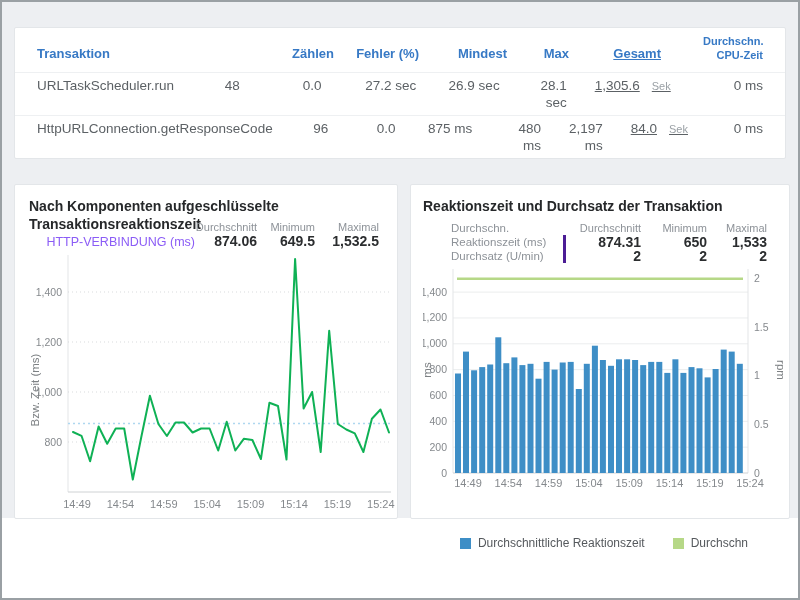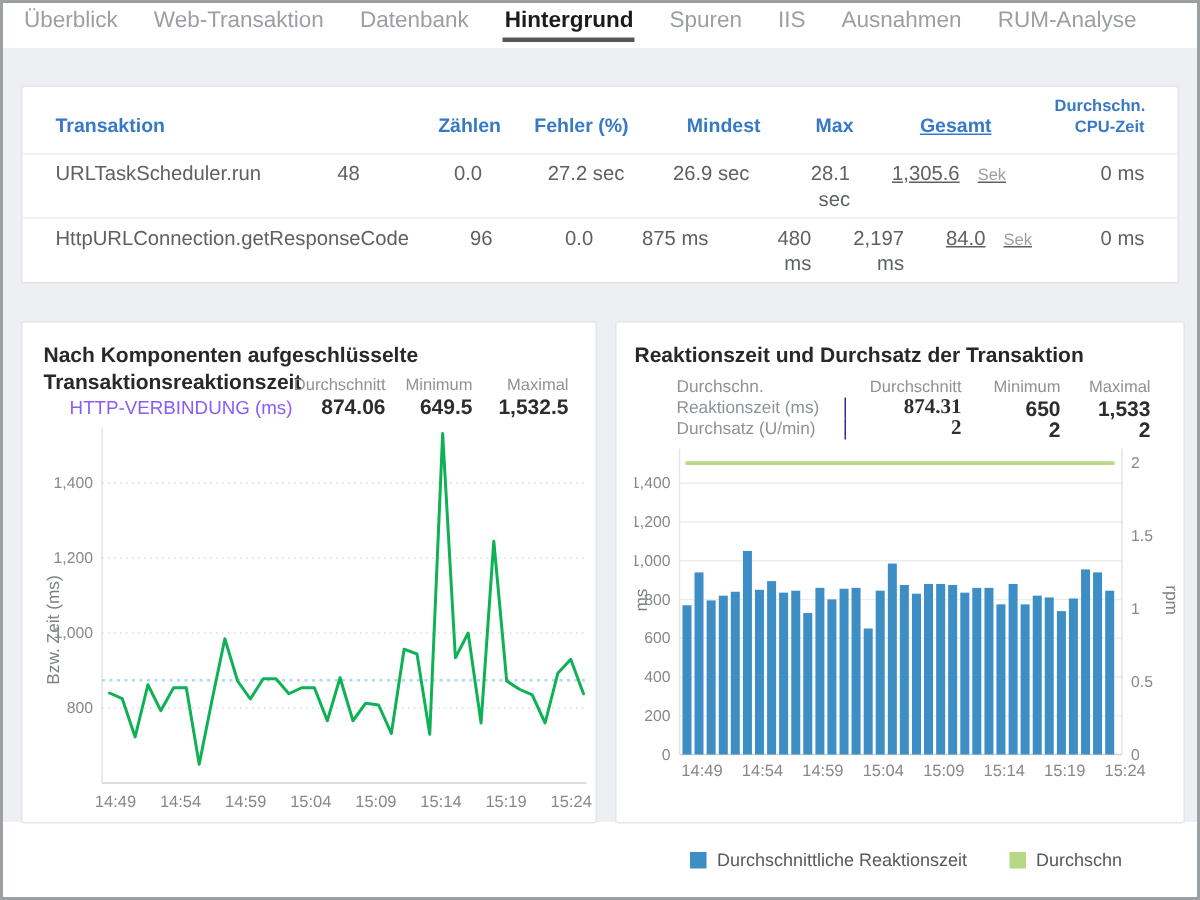--- a/index.html
+++ b/index.html
@@ -66,45 +66,35 @@
   .lrow.vals span.val{font-size:14px;font-weight:700;color:#2b2d2f;}
   
   .rstats{display:flex;margin:6px 0 0 28px;}
   .rlabels{width:112px;font-size:11.5px;color:#8d9298;line-height:14px;}
   .rcol{text-align:right;}
   .rcol .h{font-size:11px;color:#8d9298;line-height:14px;}
   .rcol .v{font-size:14px;font-weight:700;color:#2b2d2f;line-height:14px;}
   .rcol.w1{width:78px;}
   .rcol.w2{width:66px;}
   .rcol.w3{width:72px;padding-right:12px;}
-  .rcol.w1 .v{border-left:1px solid #4c1d95;font-family:Liberation Serif, serif;}
+  .rcol.w1 .v{border-left:3px solid #4c1d95;}
   
   .legend{display:flex;justify-content:center;gap:28px;margin-top:3px;font-size:12px;color:#55595d;align-items:center;}
   .leg-item{display:flex;align-items:center;margin-top:40px;}
   .sw{width:11px;height:11px;margin-right:7px;display:inline-block;}
   svg text{font-family:"Liberation Sans","DejaVu Sans",sans-serif;}
   .lsvg{margin-top:16px;display:block;}
   .rsvg{margin-top:2px;display:block;}
 </style>
 </head>
 <body>
 
 <div class="frame">
 
 
-  <div class="tabs" id="tabs">
-      <div class="tab">Überblick</div>
-      <div class="tab">Web-Transaktion</div>
-      <div class="tab">Datenbank</div>
-      <div class="tab active">Hintergrund</div>
-      <div class="tab">Spuren</div>
-      <div class="tab">IIS</div>
-      <div class="tab">Ausnahmen</div>
-      <div class="tab">RUM-Analyse</div>
-    </div>
 
   <div class="content">
 
     <div class="card">
       <div class="thead" id="thead">
           <div class="th c-transaktion">Transaktion</div>
           <div class="th c-zaehlen">Zählen</div>
           <div class="th c-fehler">Fehler (%)</div>
           <div class="th c-mindest">Mindest</div>
           <div class="th c-max">Max</div>

